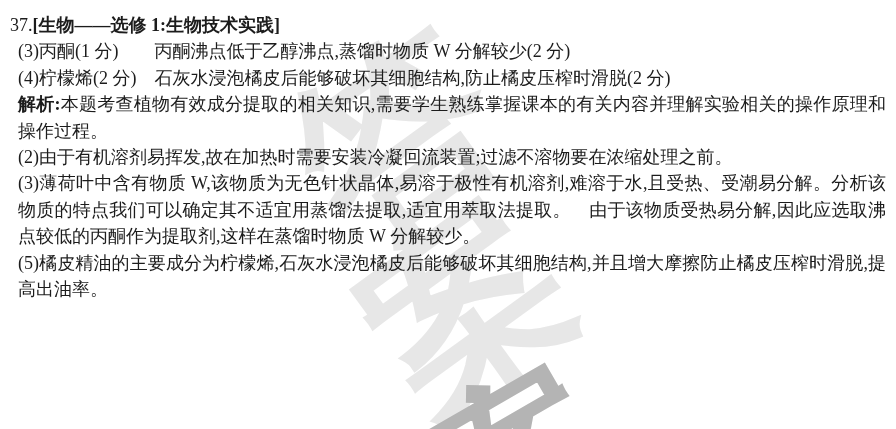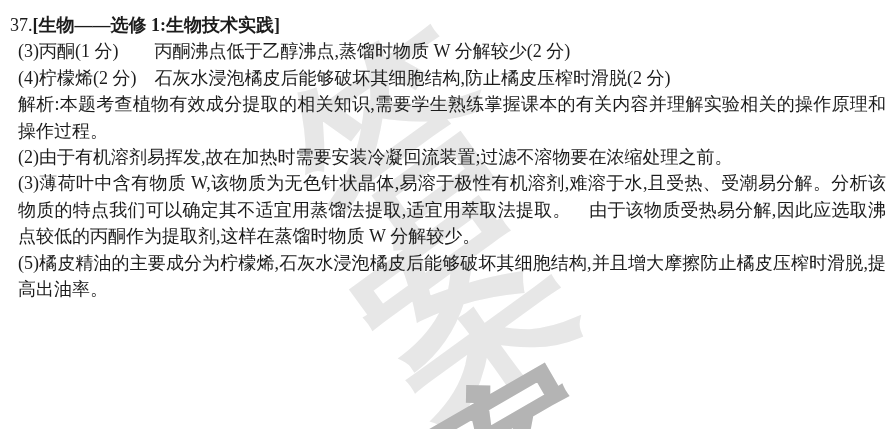--- a/index.html
+++ b/index.html
@@ -46,21 +46,21 @@
   .content p {
     margin: 0;
     text-align: justify;
     text-justify: inter-ideograph;
   }
   .title-line {
     text-indent: -8px;
     text-align: left !important;
   }
   .q-title { font-weight: bold; }
-  .bold-label { font-weight: normal; margin-top: 16px; }
+  .bold-label { font-weight: bold; margin-top: 16px; }
   .mt { margin-top: 6.5px; }
 </style>
 </head>
 <body>
 
 <div class="page">
 
   <div class="wm-layer">
     <div class="wm wm-1">答</div>
     <div class="wm wm-2">案</div>

